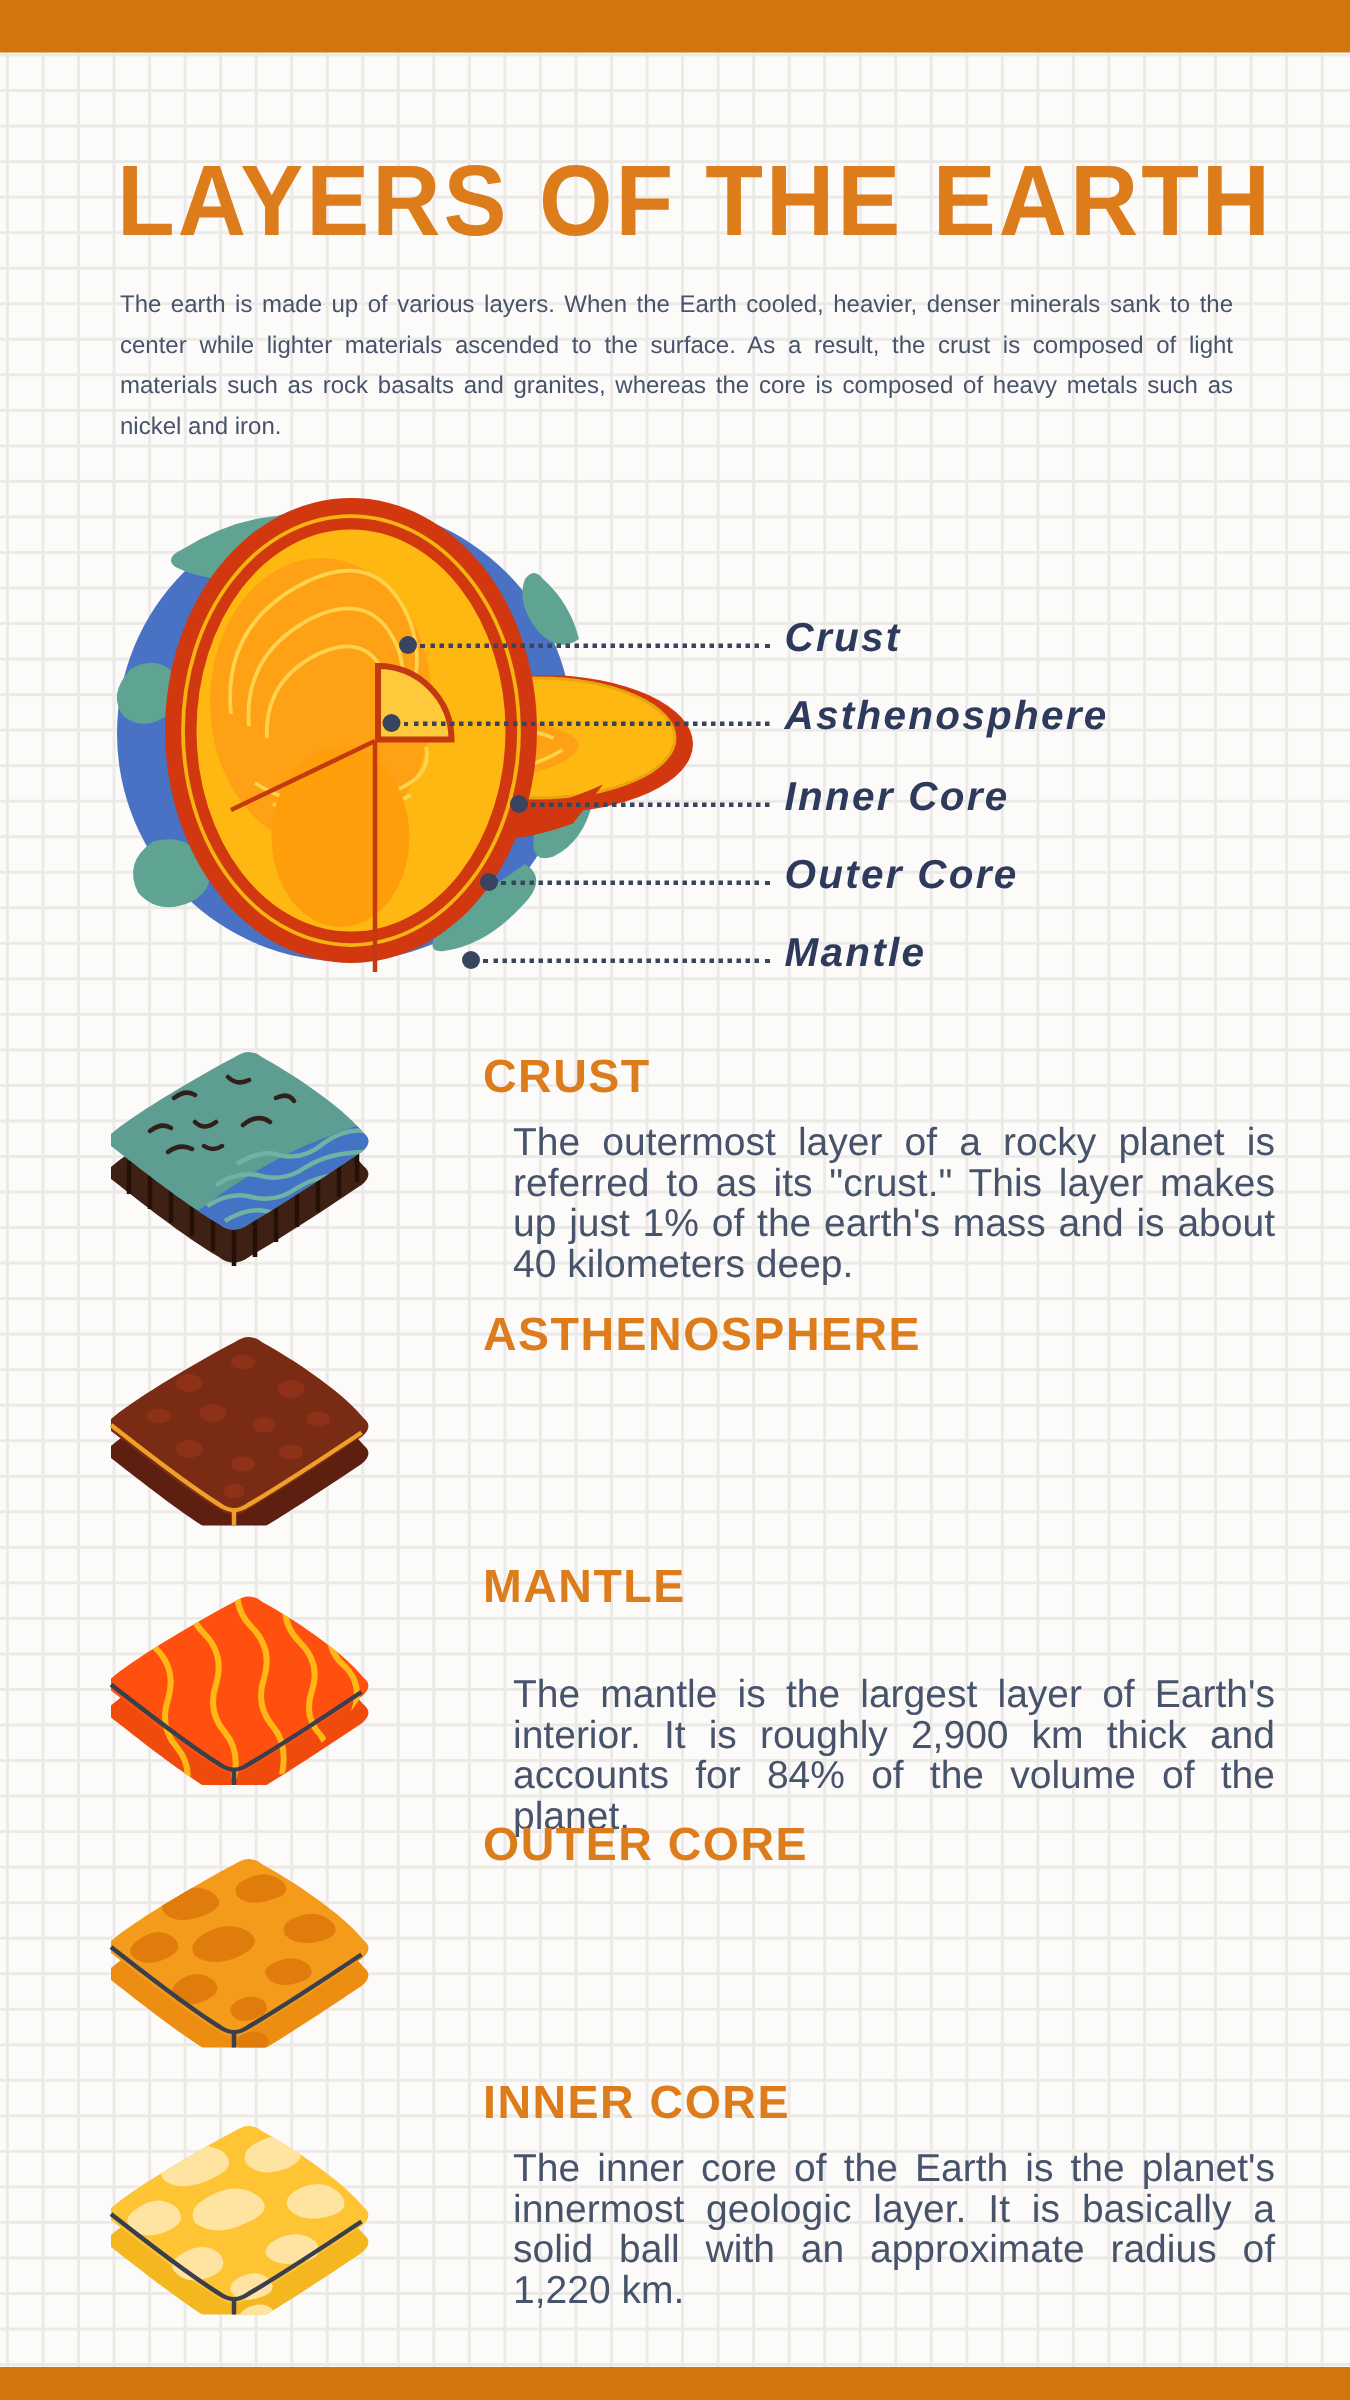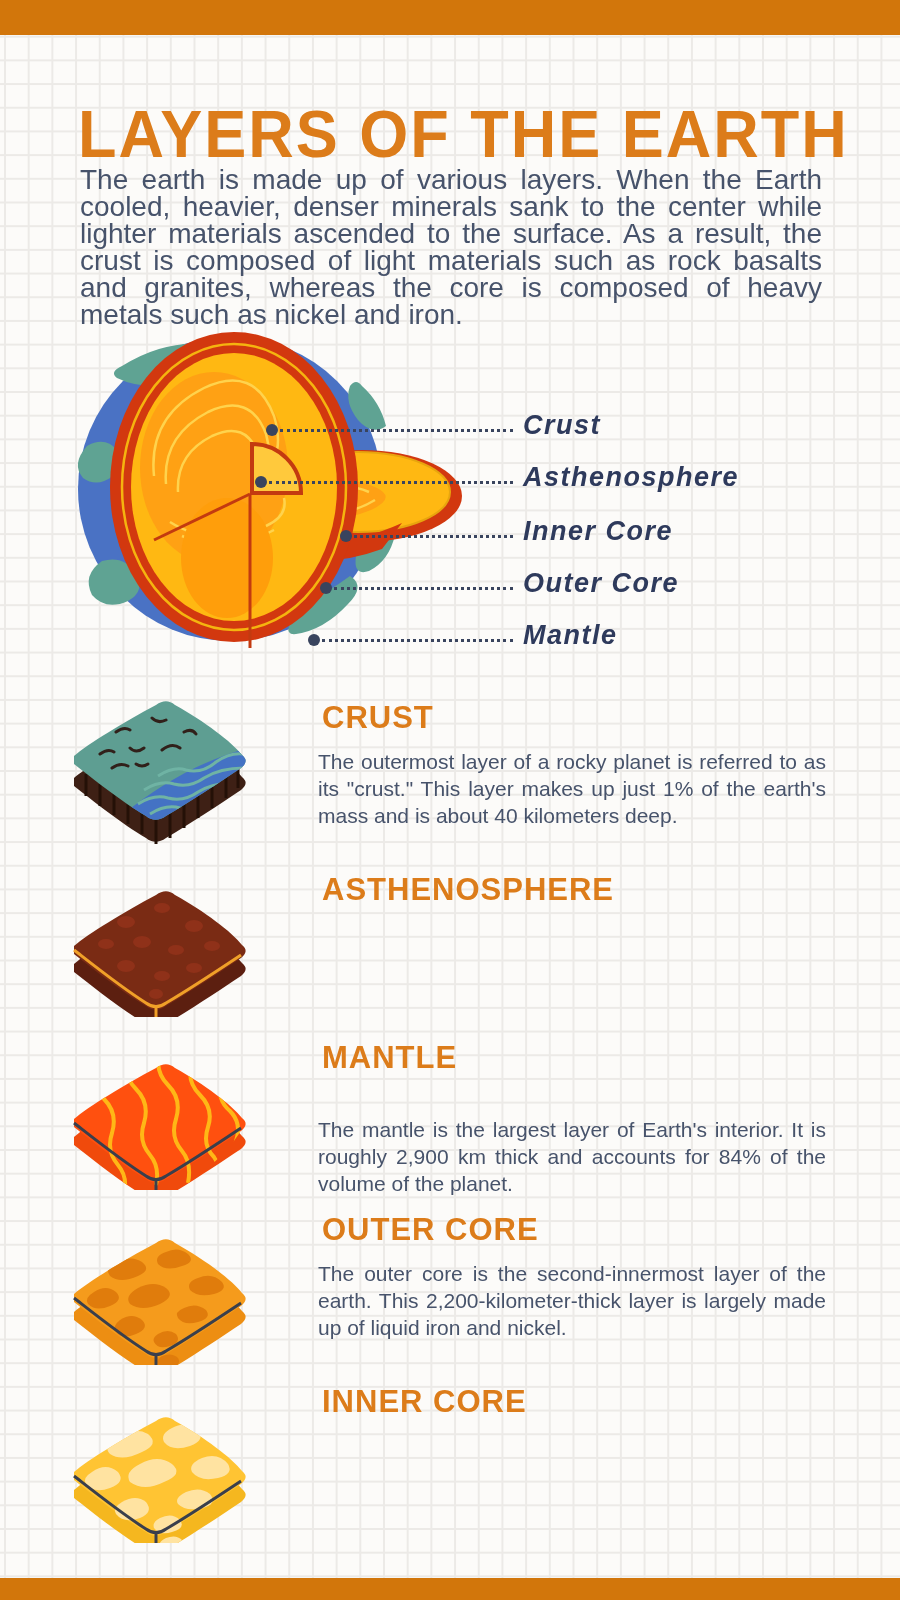--- a/index.html
+++ b/index.html
@@ -20,41 +20,41 @@
   .bar{position:absolute;left:0;width:900px;background:#d2760b;}
   .bar.top{top:0;height:35px;}
   .bar.bottom{top:1578px;height:22px;}
   .title{
     position:absolute;left:78px;top:96px;width:790px;
     font-size:63px;font-weight:800;letter-spacing:2px;
     color:#dc7c1a;white-space:nowrap;
     transform:scaleY(1.06);transform-origin:top left;
   }
   .intro{
-    position:absolute;left:80px;top:166px;width:742px;
-    font-size:28px;line-height:27px;color:#47536b;
+    position:absolute;left:80px;top:190px;width:742px;
+    font-size:16px;line-height:27px;color:#47536b;
     text-align:justify;font-weight:500;
   }
   .earth-svg{position:absolute;left:62px;top:326px;}
   .leader{position:absolute;display:flex;align-items:center;height:12px;}
   .leader .dot{width:12px;height:12px;border-radius:50%;background:#39445e;flex:0 0 auto;}
   .leader .dots{flex:1 1 auto;border-top:3px dotted #39445e;margin-left:2px;height:0;}
   .diagram-label{
     position:absolute;left:523px;
     font-size:27px;font-style:italic;font-weight:600;
     color:#2e3a5c;letter-spacing:1.5px;white-space:nowrap;
   }
   .section-heading{
     position:absolute;left:322px;
     font-size:31px;font-weight:800;color:#dc7c1a;letter-spacing:1px;
     white-space:nowrap;
   }
   .section-body{
-    position:absolute;left:318px;width:508px;
-    font-size:21px;line-height:27px;color:#47536b;
+    position:absolute;left:342px;width:508px;
+    font-size:26px;line-height:27px;color:#47536b;
     text-align:justify;font-weight:500;
   }
   .slab{position:absolute;}
 </style>
 </head>
 <body>
 
 <div class="canvas">
 
   <div class="bar top"></div>
@@ -230,21 +230,20 @@
       <path d="M72 58 q16 -8 28 0 q10 8 -6 16 q-18 8 -30 0 q-6 -8 8 -16z"></path>
       <path d="M118 78 q12 -6 22 2 q6 8 -8 12 q-14 4 -20 -4 q-4 -6 6 -10z"></path>
       <path d="M54 90 q12 -8 22 0 q8 8 -6 14 q-14 6 -20 -2 q-4 -6 4 -12z"></path>
       <path d="M92 104 q10 -6 18 0 q6 8 -6 12 q-12 4 -16 -4 q-2 -4 4 -8z"></path>
       <path d="M96 126 q10 -4 16 2 q4 6 -6 10 q-10 2 -14 -4 q-2 -4 4 -8z"></path>
     </g>
     <path d="M8 68 C26 82 56 106 80 121 C87 126 93 126 100 121 C124 107 154 87 175 73" fill="none" stroke="#3a3f4c" stroke-width="3"></path>
     <path d="M90 124 L90 140" stroke="#3a3f4c" stroke-width="3"></path>
   </svg>
   <div class="section-heading" style="top:1212px;">OUTER CORE</div>
-  <div class="section-body" style="top:1260px;">The outer core is the second-innermost layer of the earth. This 2,200-kilometer-thick layer is largely made up of liquid iron and nickel.</div>
 
   <svg class="slab" style="left:66px;top:1408px;" width="190" height="135" viewBox="0 0 190 135">
     <defs>
         <clipPath id="innerAll">
           <path d="M8 64 C22 52 58 30 90 13 C97 8 103 8 109 13 C138 29 166 50 176 63 C181 67 181 71 175 76 C154 108 124 128 100 142 C93 147 86 147 80 142 C56 128 26 104 8 90 Z"></path>
         </clipPath>
       </defs>
     <path d="M8 82 C22 70 58 48 90 31 C97 26 103 26 109 31 C138 47 166 68 176 81 C181 85 181 89 175 94 C154 108 124 128 100 142 C93 147 86 147 80 142 C56 128 26 104 8 90 Z" fill="#f5b71f"></path>
     <path d="M8 64 C22 52 58 30 90 13 C97 8 103 8 109 13 C138 29 166 50 176 63 C181 67 181 71 175 76 C154 90 124 110 100 124 C93 129 86 129 80 124 C56 110 26 86 8 72 Z" fill="#ffc433"></path>
     <g clip-path="url(#innerAll)" fill="#ffe3a1">
@@ -255,14 +254,15 @@
       <path d="M74 56 q18 -10 32 0 q12 10 -8 18 q-20 10 -34 0 q-6 -10 10 -18z"></path>
       <path d="M120 84 q14 -6 24 2 q8 10 -8 14 q-16 4 -24 -4 q-4 -6 8 -12z"></path>
       <path d="M56 94 q14 -8 24 0 q8 10 -6 16 q-16 6 -24 -4 q-4 -6 6 -12z"></path>
       <path d="M94 110 q12 -6 20 2 q6 8 -8 12 q-12 4 -18 -4 q-2 -6 6 -10z"></path>
       <path d="M100 130 q10 -4 16 2 q4 6 -8 10 q-10 2 -14 -4 q-2 -4 6 -8z"></path>
     </g>
     <path d="M8 68 C26 82 56 106 80 121 C87 126 93 126 100 121 C124 107 154 87 175 73" fill="none" stroke="#3a3f4c" stroke-width="3"></path>
     <path d="M90 124 L90 140" stroke="#3a3f4c" stroke-width="3"></path>
   </svg>
   <div class="section-heading" style="top:1384px;">INNER CORE</div>
+  <div class="section-body" style="top:1432px;">The inner core of the Earth is the planet's innermost geologic layer. It is basically a solid ball with an approximate radius of 1,220 km.</div>
 
 </div>
 
 </body></html>

